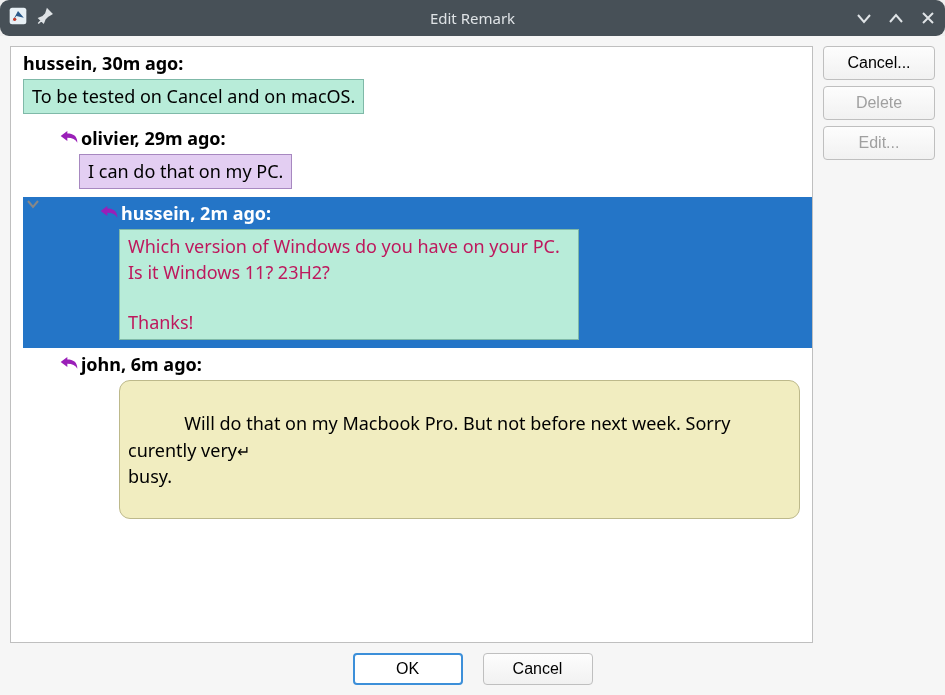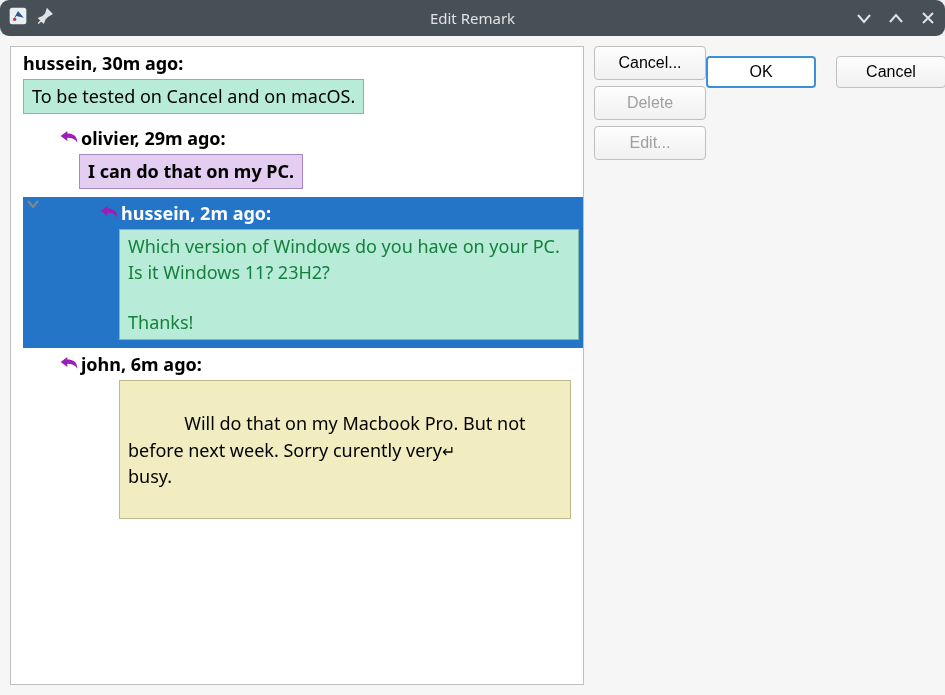--- a/index.html
+++ b/index.html
@@ -45,21 +45,21 @@
     .app-icon svg { width: 20px; height: 20px; }
     .pin-icon svg { width: 18px; height: 18px; }
     .win-control { width: 18px; height: 18px; display:flex; align-items:center; justify-content:center; cursor:pointer;}
     .win-control svg { stroke: #dfe3e6; }
 
     .dialog-body {
       background: #f6f6f6;
       padding: 10px;
       height: calc(100% - 36px);
       display: flex;
-      flex-direction: row;
+      flex-direction: column;
     }
     .content-row {
       display: flex;
       gap: 10px;
       flex: 1;
       min-height: 0;
     }
     .thread-panel {
       flex: 1;
       border: 1px solid #bfbfbf;
@@ -96,31 +96,31 @@
       display: inline-block;
       border: 1px solid;
       margin-top: 4px;
       margin-left: 8px;
       font-size: 18px;
       line-height: 1.4;
       padding: 4px 8px;
       white-space: pre-wrap;
     }
     .color-teal { background: #b8ecd9; border-color: #7fb9a8; }
-    .color-purple { background: #e3cef2; border-color: #a788c0; font-weight: bold; }
+    .color-purple { background: #e3cef2; border-color: #a788c0; }
     .color-yellow { background: #f1edc0; border-color: #bdb98b; }
 
     .indent-1 { padding-left: 40px; }
     .indent-2 { padding-left: 68px; margin-left: 12px; }
 
     .selected-row {
       background: #2475c7;
       color: #ffffff;
     }
-    .selected-row .remark-body { color: #15803d; }
+    .selected-row .remark-body { color: #be185d; }
 
     .side-buttons {
       width: 112px;
       display: flex;
       flex-direction: column;
       gap: 6px;
     }
     .side-btn {
       height: 34px;
       border: 1px solid #bfbfbf;
@@ -128,21 +128,21 @@
       background: linear-gradient(#fdfdfd,#f1f1f1);
       font-size: 16px;
       cursor: pointer;
     }
     .side-btn.disabled {
       color: #a0a0a0;
       cursor: default;
     }
     .bottom-buttons {
       display: flex;
-      justify-content: flex-end;
+      justify-content: center;
       gap: 20px;
       padding-top: 10px;
     }
     .bottom-btn {
       width: 110px;
       height: 32px;
       border-radius: 4px;
       font-size: 16px;
       cursor: pointer;
     }
@@ -152,20 +152,21 @@
     }
     .bottom-btn.cancel {
       border: 1px solid #bfbfbf;
       background: linear-gradient(#fdfdfd,#f1f1f1);
     }
 
     .yellow-body {
       margin-left: 68px;
       margin-right: 8px;
       display: block;
+      border-radius: 11px;
     }
     .yellow-text {
       font-size: 18px;
       line-height: 1.45;
     }
     .return-symbol {
       color: #000;
       font-size: 16px;
     }
   </style>

